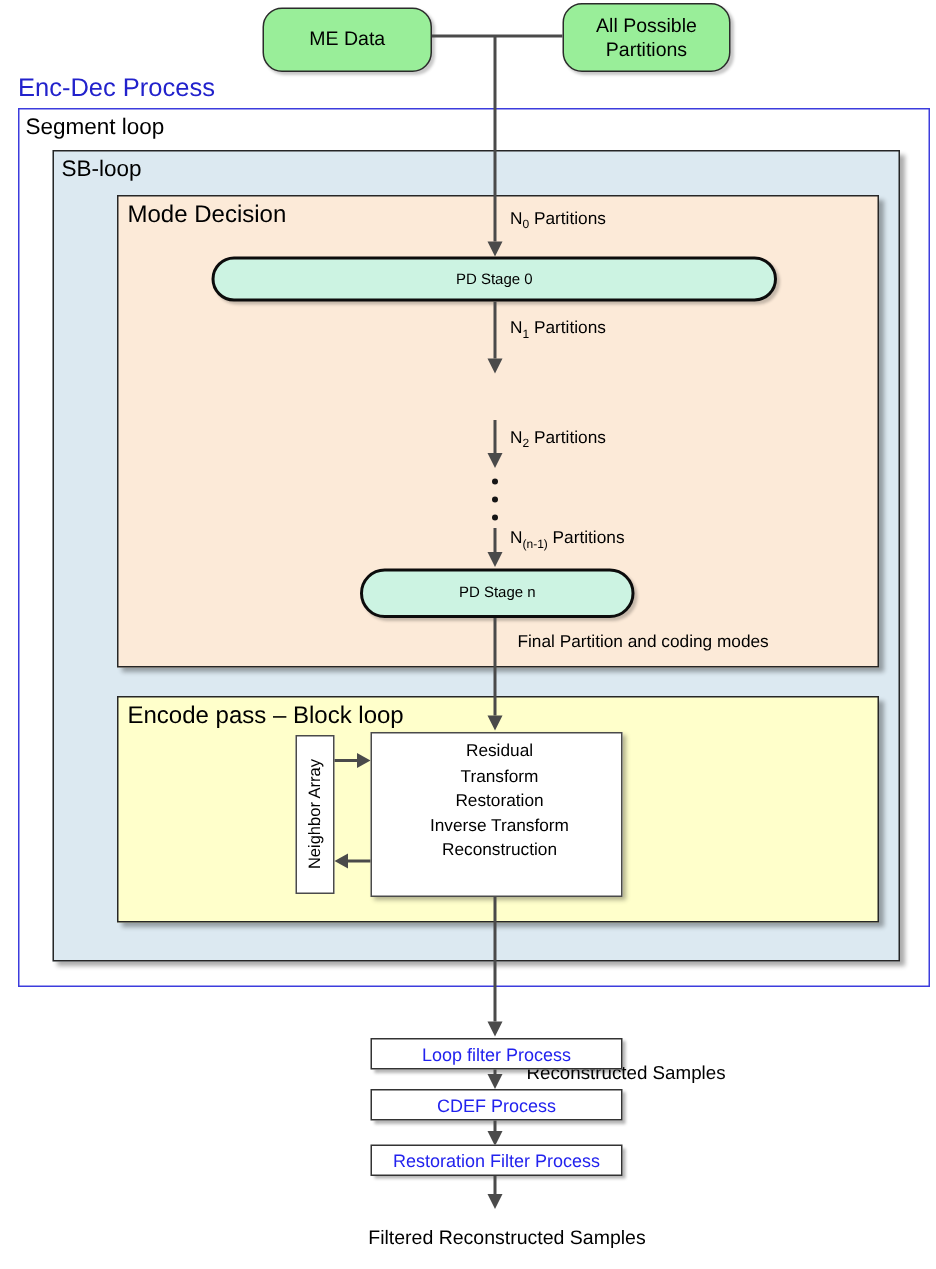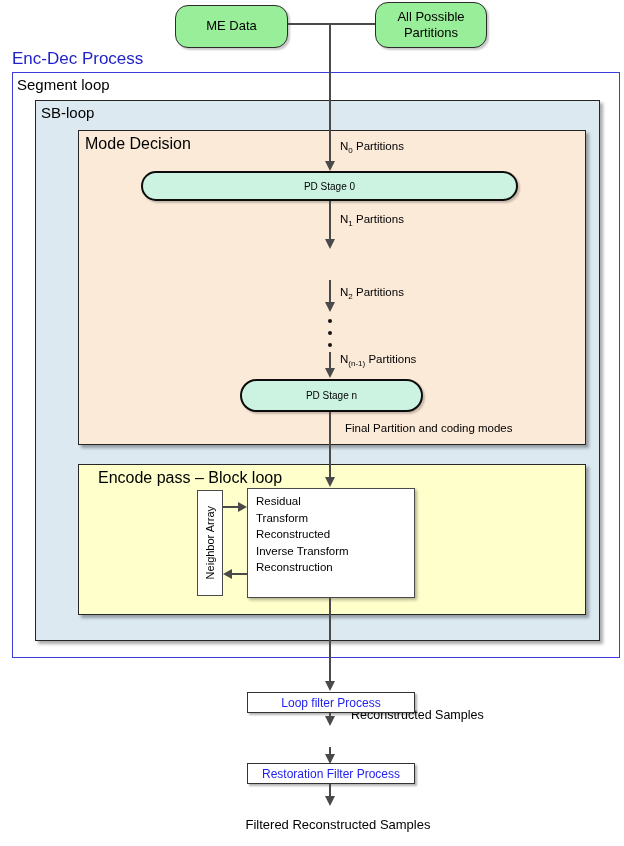--- a/index.html
+++ b/index.html
@@ -40,21 +40,21 @@
 
   .small-label { position:absolute; font-size:11.5px; white-space:nowrap; }
   .small-label sub { font-size:8px; }
   .mid-label { position:absolute; font-size:12.5px; white-space:nowrap; }
 
   .neighbor-box { position:absolute; left:197px; top:490px; width:26px; height:106px; background:#fff;
     border:1.2px solid #4a4a4a; display:flex; align-items:center; justify-content:center; }
   .neighbor-box span { writing-mode:vertical-rl; transform:rotate(180deg); font-size:11px; white-space:nowrap; }
 
   .steps-box { position:absolute; left:247px; top:488px; width:168px; height:110px; background:#fff;
-    border:1.2px solid #4a4a4a; box-shadow:2px 2px 3px rgba(0,0,0,0.3); padding:4px 4px 0 8px; }
+    border:1.2px solid #4a4a4a; box-shadow:2px 2px 3px rgba(0,0,0,0.3); padding:4px 4px 0 8px;text-align:center; }
   .steps-box div { font-size:11.5px; line-height:16.5px; white-space:nowrap; }
 
   .filter-box { position:absolute; left:247px; width:168px; height:21px; background:#fff;
     border:1.2px solid #333; box-shadow:2px 2px 2px rgba(0,0,0,0.3); display:flex; align-items:center;
     justify-content:center; font-size:12px; color:var(--filter-text,#2222ee); }
 
   .bottom-label { position:absolute; left:228px; top:817px; width:220px; text-align:center; font-size:13px; }
 </style>
 </head>
 <body>
@@ -72,21 +72,21 @@
   <div class="frame-blue"></div>
   <div class="region-title" style="left:17px; top:76px;">Segment loop</div>
 
   <div class="panel sb-panel"></div>
   <div class="region-title" style="left:41px; top:104px;">SB-loop</div>
 
   <div class="panel md-panel"></div>
   <div class="region-title big" style="left:85px; top:135px;">Mode Decision</div>
 
   <div class="panel enc-panel"></div>
-  <div class="region-title big" style="left:98px; top:469px;">Encode pass – Block loop</div>
+  <div class="region-title big" style="left:85px; top:469px;">Encode pass – Block loop</div>
 
   <div class="hline" style="left:288px; top:23px; width:87px;"></div>
   <div class="vline" style="left:329px; top:24px; height:137px;"></div>
   <div class="arrow-down" style="left:325px; top:161px;"></div>
 
   <div class="small-label" style="left:340px; top:140px;">
     <span>N</span><sub>0</sub><span> Partitions</span>
   </div>
   <div class="pill" style="left:141px; top:171px; width:377px; height:30px;">
     <span>PD Stage 0</span>
@@ -122,39 +122,42 @@
   <div class="vline" style="left:329px; top:412px; height:65px;"></div>
   <div class="arrow-down" style="left:325px; top:477px;"></div>
   <div class="small-label" style="left:345px; top:422px;">Final Partition and coding modes</div>
 
   <div class="neighbor-box">
     <span>Neighbor Array</span>
   </div>
   <div class="steps-box">
     <div>Residual</div>
     <div>Transform</div>
-    <div>Reconstructed</div>
+    <div>Restoration</div>
     <div>Inverse Transform</div>
     <div>Reconstruction</div>
   </div>
   <div class="hline" style="left:223px; top:506px; width:15px;"></div>
   <div class="arrow-right" style="left:238px; top:502px;"></div>
   <div class="hline" style="left:232px; top:573px; width:15px;"></div>
   <div class="arrow-left" style="left:223px; top:569px;"></div>
 
   <div class="vline" style="left:329px; top:598px; height:83px;"></div>
   <div class="arrow-down" style="left:325px; top:681px;"></div>
   <div class="mid-label" style="left:351px; top:664px;margin-top:44px;">Reconstructed Samples</div>
 
   <div class="filter-box" style="top:692px;">
     <span>Loop filter Process</span>
   </div>
   <div class="vline" style="left:329px; top:713px; height:5px;"></div>
   <div class="arrow-down" style="left:325px; top:716px;"></div>
 
+  <div class="filter-box" style="top:726px;">
+    <span>CDEF Process</span>
+  </div>
   <div class="vline" style="left:329px; top:747px; height:8px;"></div>
   <div class="arrow-down" style="left:325px; top:754px;"></div>
 
   <div class="filter-box" style="top:763px;">
     <span>Restoration Filter Process</span>
   </div>
   <div class="vline" style="left:329px; top:784px; height:13px;"></div>
   <div class="arrow-down" style="left:325px; top:796px;"></div>
 
   <div class="bottom-label">Filtered Reconstructed Samples</div>

